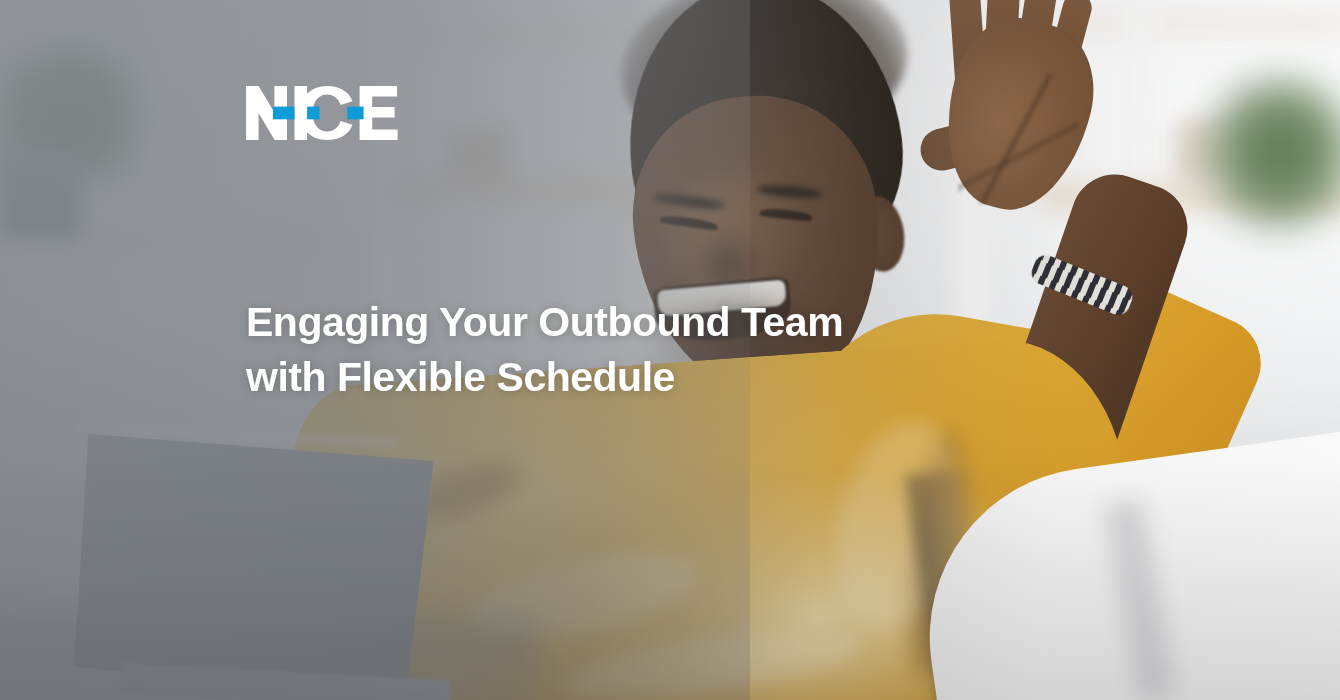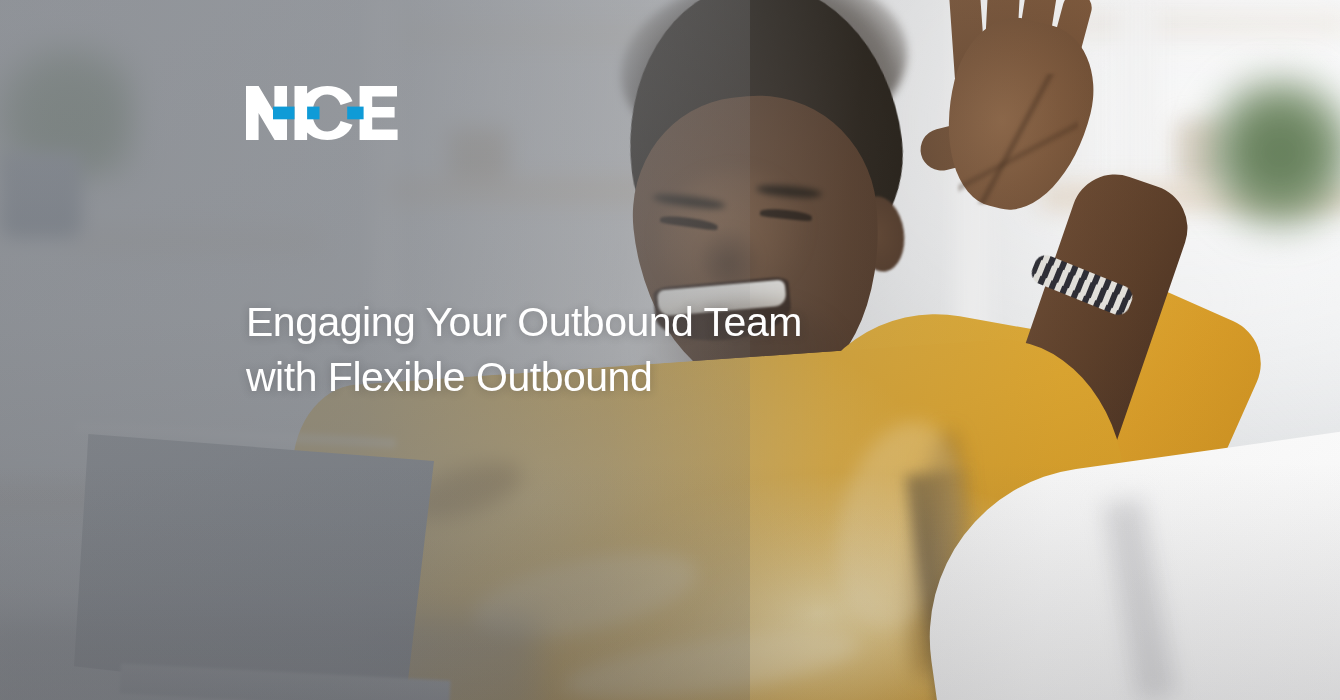--- a/index.html
+++ b/index.html
@@ -418,21 +418,21 @@
   .logo svg { display: block; }
 
   
   .headline {
     position: absolute;
     left: 246px;
     top: 268px;
     width: 700px;
     color: #ffffff;
     font-family: "Liberation Sans", sans-serif;
-    font-weight: normal;
+    font-weight: bold;
     font-size: 41px;
     line-height: 1.32;
     letter-spacing: -0.012em;
     text-shadow: 0 1px 9px rgba(40,40,44,0.28);
   }
   .headline .ln { display: block; white-space: nowrap; }
 </style>
 </head>
 <body>
 
@@ -523,17 +523,17 @@
         <path fill="#ffffff" d="M113.6 0 H151 V10.4 H126.2 V21.1 H148.6 V31.5 H126.2 V43.6 H151.6 V54 H113.6 Z"></path>
 
         <rect fill="#0f9bd7" x="27.0" y="20.6" width="21.5" height="12.7"></rect>
         <rect fill="#0f9bd7" x="61.1" y="20.6" width="12.4" height="12.7"></rect>
         <rect fill="#0f9bd7" x="101.2" y="20.6" width="16.4" height="12.7"></rect>
       </svg>
     </div>
 
     <h1 class="headline">
       <span class="ln">Engaging Your Outbound Team</span>
-      <span class="ln">with Flexible Outbound</span>
+      <span class="ln">with Flexible Schedule</span>
     </h1>
 
   </div>
 </div>
 
 </body></html>

